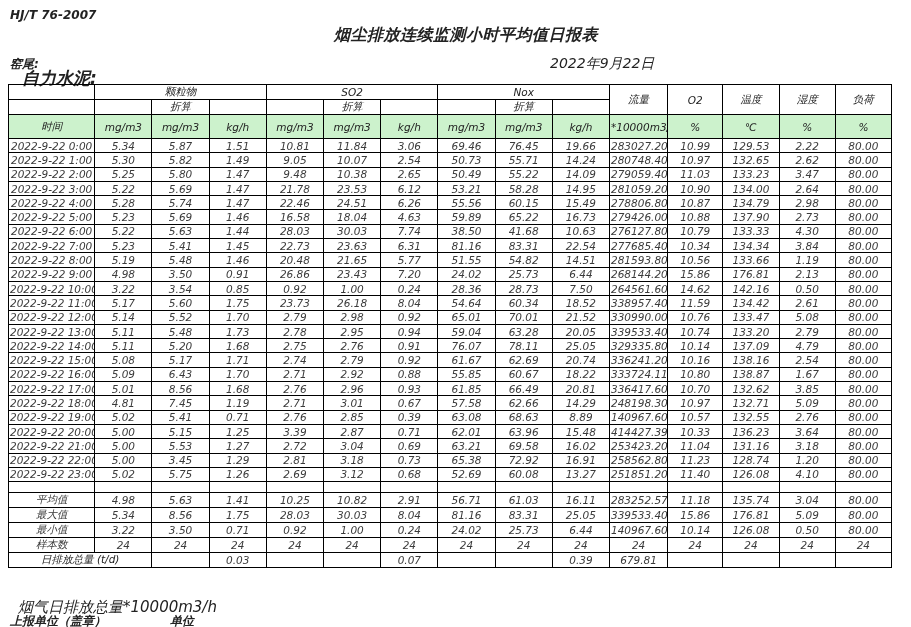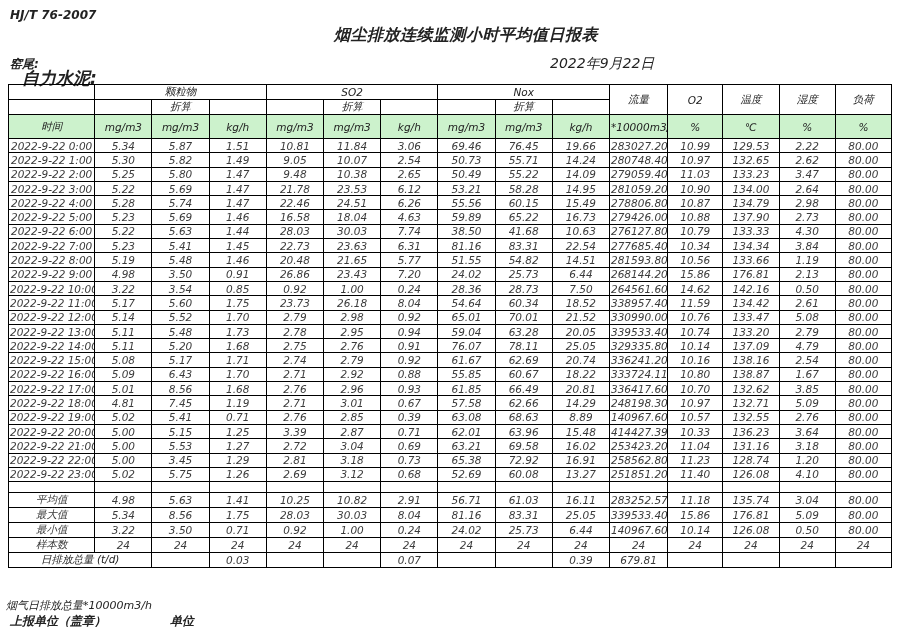--- a/index.html
+++ b/index.html
@@ -37,21 +37,21 @@
     white-space: nowrap;
   }
   tr.hdr td { height:15px; color:#222; }
   tr.units td { height:24px; color:#222; }
   td.time { }
   tr.data-row td { height: 14.3px; }
   tr.spacer-row td { height: 11px; }
   tr.summary-row td { height: 14.5px; }
   td.label-left { text-align:left; padding-left:2px; color:#222;margin-left:44px; }
   .green { background: #ccf2cc; }
-  .footer-flue { left:6px; top:598px; font-size:11px; }
+  .footer-flue { left:18px; top:598px; font-size:15px; }
   .footer-report-unit { left:10px; top:613px; font-size:12px; font-weight:bold; }
   .footer-unit { left:170px; top:613px; font-size:12px; font-weight:bold; }
 </style>
 </head>
 <body>
 
 <div class="abs doc-code">HJ/T  76-2007</div>
 <div class="abs page-title">烟尘排放连续监测小时平均值日报表</div>
 <div class="abs company">自力水泥:</div>
 <div class="abs kiln">窑尾:</div>

